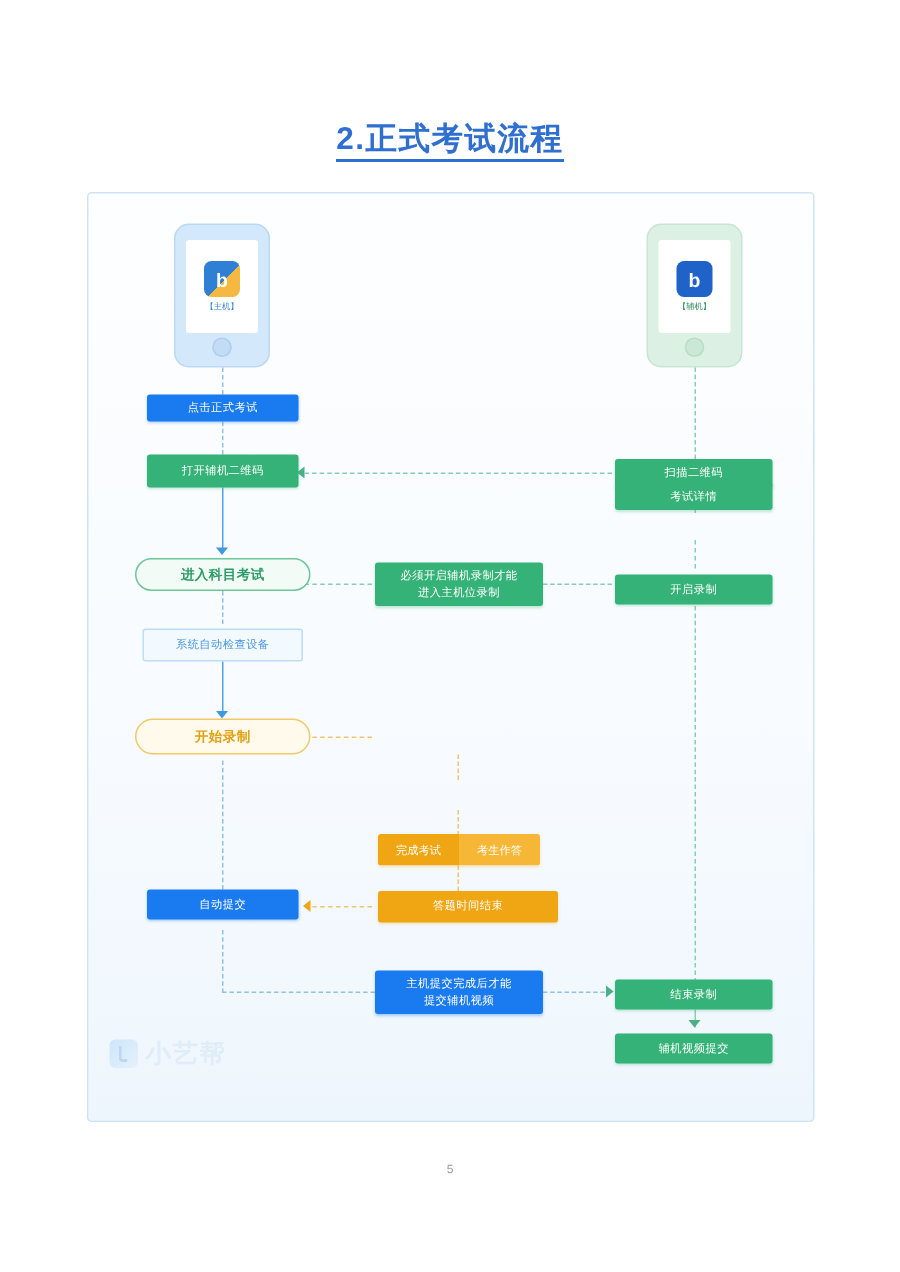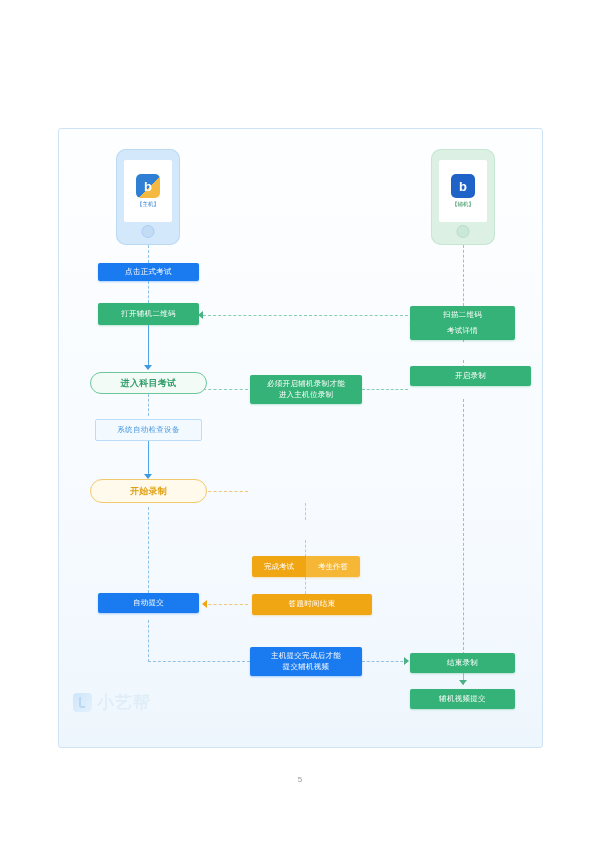--- a/index.html
+++ b/index.html
@@ -147,20 +147,23 @@
     position:absolute;right:18px;top:50%;transform:translateY(-50%);
     display:flex;align-items:center;gap:6px;
   }
   .footer .ftxt{font-size:13px;color:#3a3a3a;letter-spacing:.5px;white-space:nowrap;}
 </style>
 </head>
 <body>
 
 <div id="page">
 
+  <div class="title">
+    <span>2.正式考试流程</span>
+  </div>
 
   <div class="frame">
 
     <div class="wm">
       <div class="wmico"></div>
       <div class="wmtx">小艺帮</div>
     </div>
   </div>
 
   <div class="phone host">
@@ -267,21 +270,21 @@
   </div>
 
   <div class="node green" style="left:410px;top:306px;width:105px;height:19px;">
     <span>扫描二维码</span>
   </div>
 
   <div class="node green" style="left:410px;top:322px;width:105px;height:18px;">
     <span>考试详情</span>
   </div>
 
-  <div class="node green" style="left:410px;top:366px;width:121px;height:20px;">
+  <div class="node green" style="left:410px;top:383px;width:105px;height:20px;">
     <span>开启录制</span>
   </div>
 
   <div class="node green" style="left:410px;top:653px;width:105px;height:20px;">
     <span>结束录制</span>
   </div>
 
   <div class="node green" style="left:410px;top:689px;width:105px;height:20px;">
     <span>辅机视频提交</span>
   </div>

